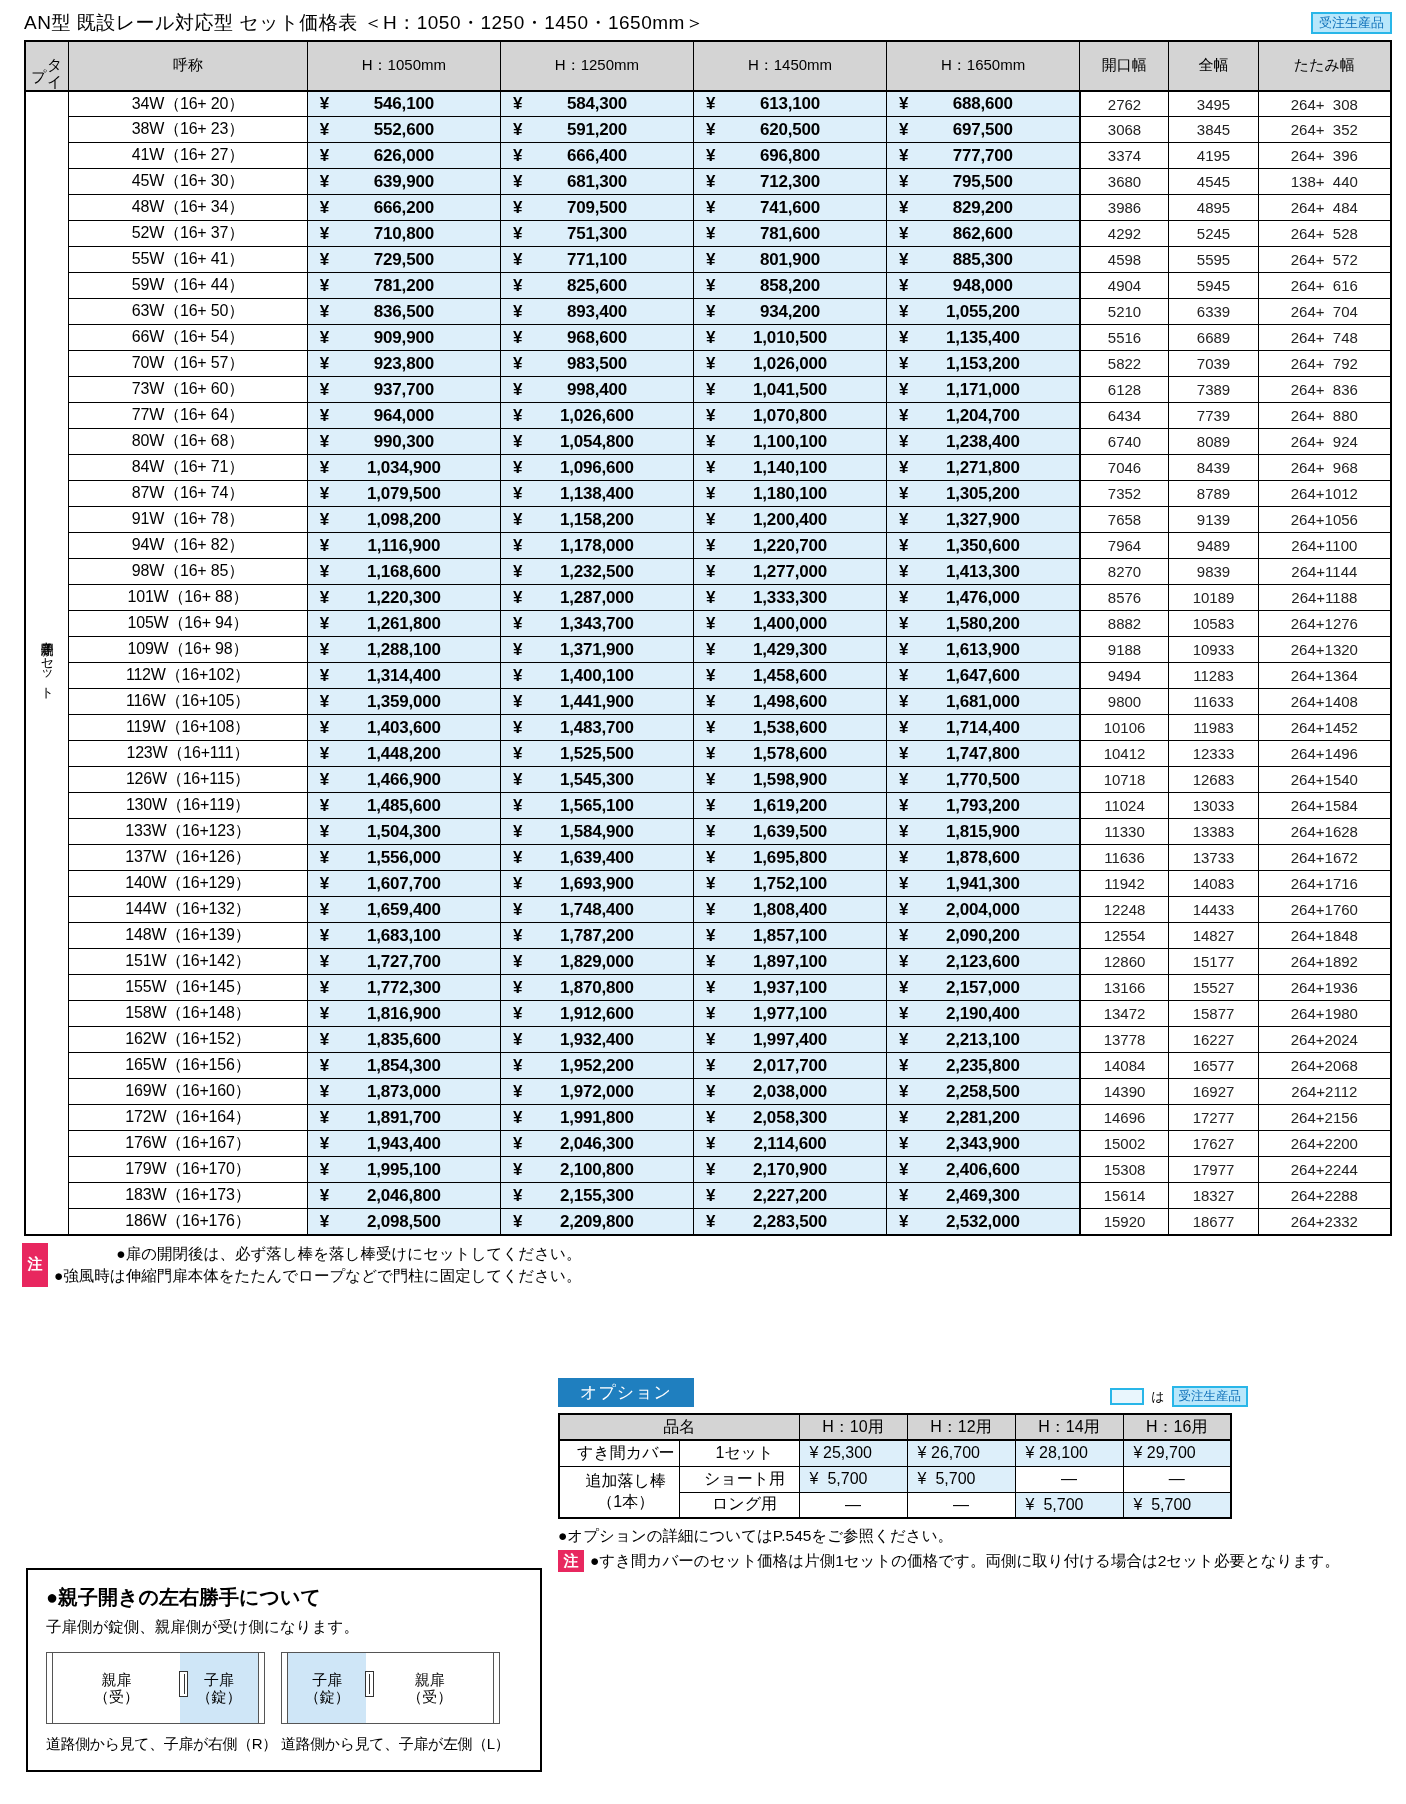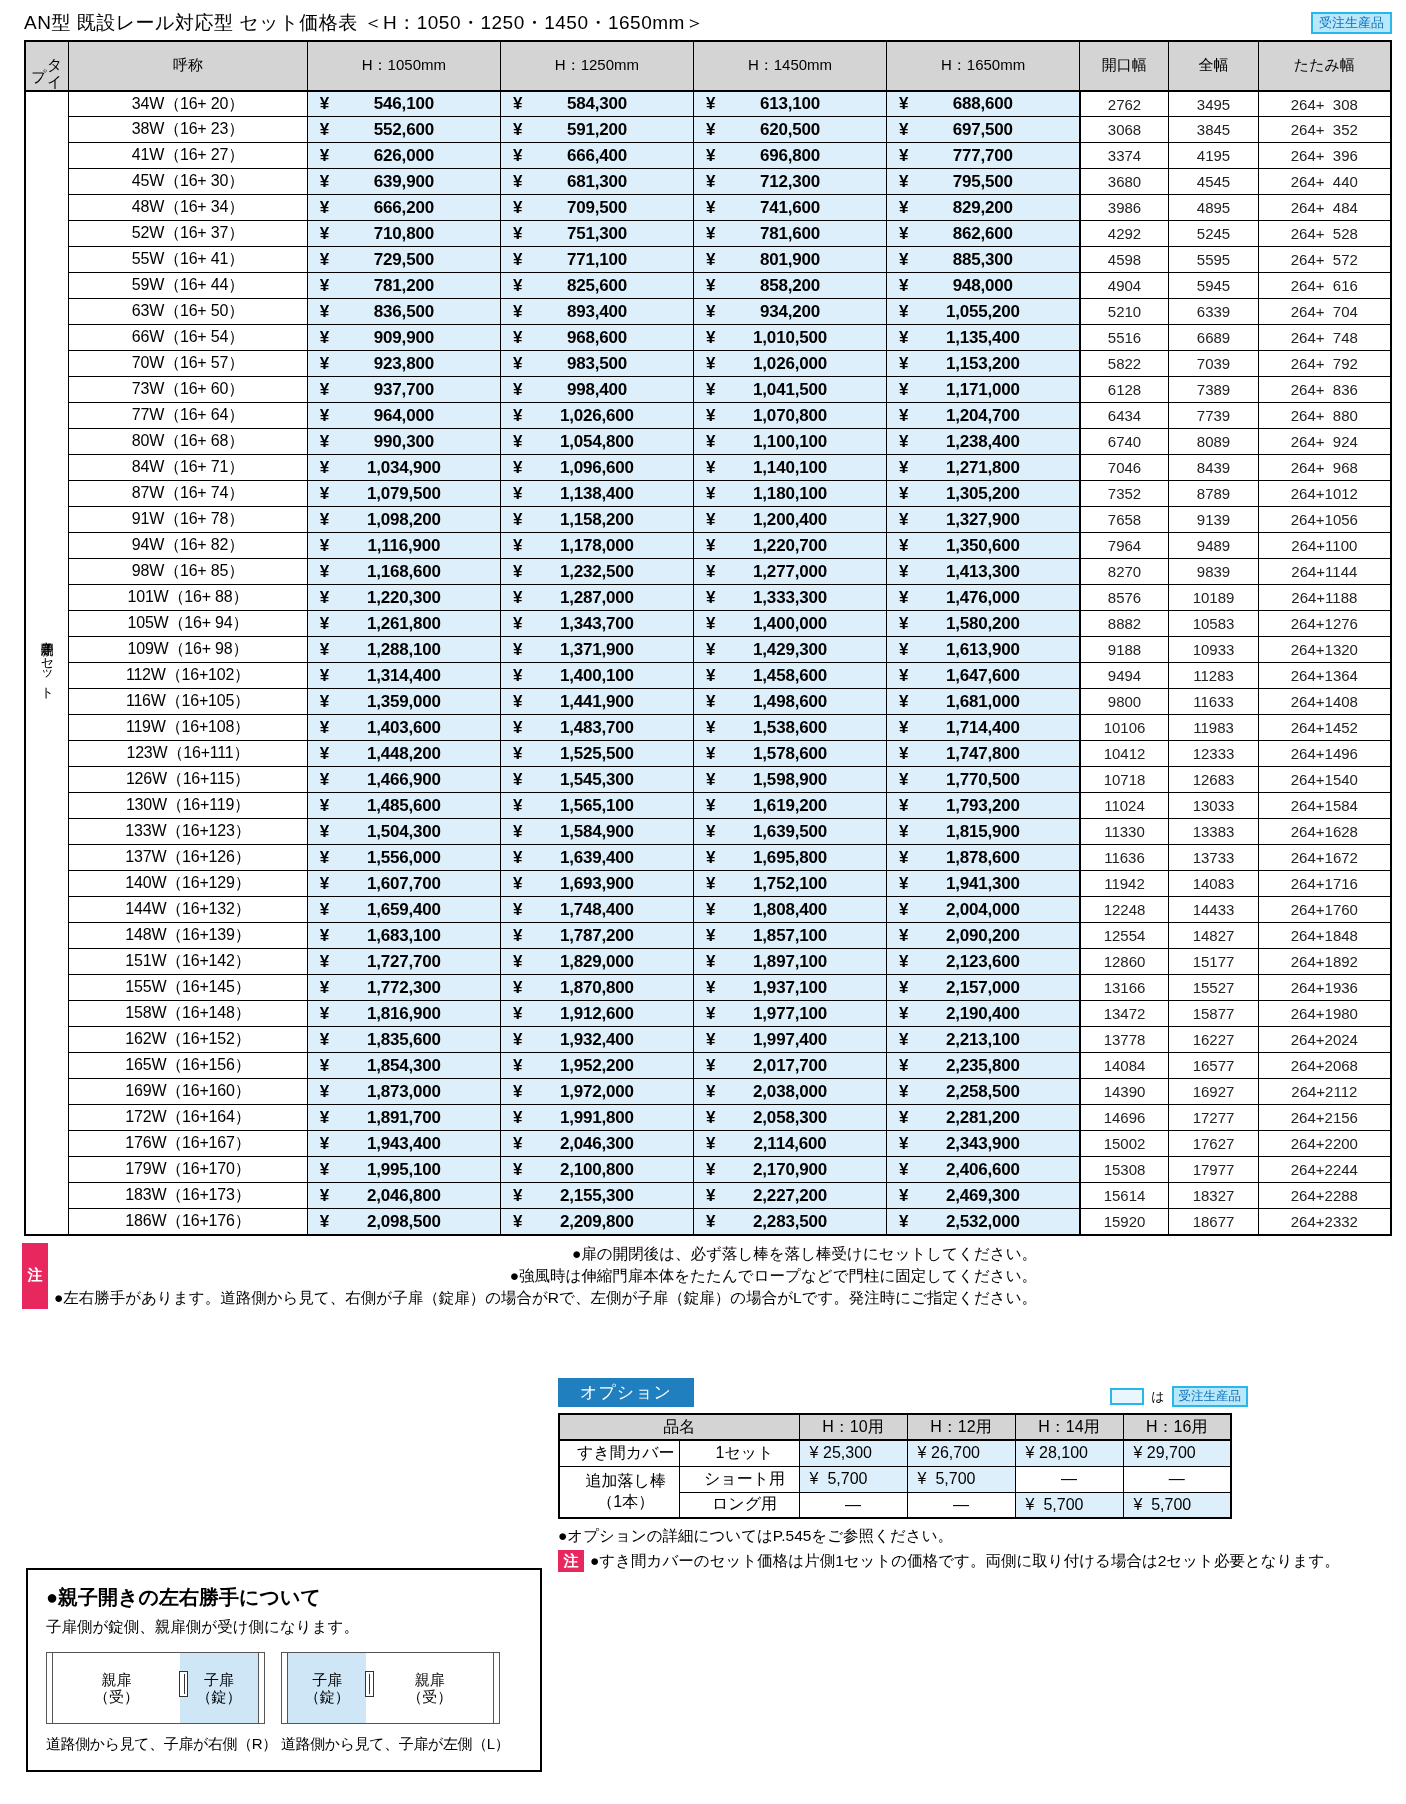--- a/index.html
+++ b/index.html
@@ -193,21 +193,21 @@
           <td class="tat">264+  396</td>
         </tr>
         <tr>
           <td class="name">45W（16+  30）</td>
           <td class="price"><span class="yen">¥</span>639,900</td>
           <td class="price"><span class="yen">¥</span>681,300</td>
           <td class="price"><span class="yen">¥</span>712,300</td>
           <td class="price last"><span class="yen">¥</span>795,500</td>
           <td class="num">3680</td>
           <td class="num">4545</td>
-          <td class="tat">264+  440</td>
+          <td class="tat">138+  440</td>
         </tr>
         <tr>
           <td class="name">48W（16+  34）</td>
           <td class="price"><span class="yen">¥</span>666,200</td>
           <td class="price"><span class="yen">¥</span>709,500</td>
           <td class="price"><span class="yen">¥</span>741,600</td>
           <td class="price last"><span class="yen">¥</span>829,200</td>
           <td class="num">3986</td>
           <td class="num">4895</td>
           <td class="tat">264+  484</td>
@@ -605,21 +605,20 @@
       </tbody>
   </table>
 </div>
 
 <div class="notes">
   <div class="notes-group">
     <div class="chu-badge">注</div>
     <div class="chu-lines" id="note-items">
         <div class="note-line">●扉の開閉後は、必ず落し棒を落し棒受けにセットしてください。</div>
         <div class="note-line">●強風時は伸縮門扉本体をたたんでロープなどで門柱に固定してください。</div>
-        <div class="note-line">●左右勝手があります。道路側から見て、右側が子扉（錠扉）の場合がRで、左側が子扉（錠扉）の場合がLです。発注時にご指定ください。</div>
       </div>
   </div>
 </div>
 
 <div class="bottom">
 
   <div class="bottom-left">
     <div class="kinds-box">
       <div class="kinds-title">●親子開きの左右勝手について</div>
       <div class="kinds-sub">子扉側が錠側、親扉側が受け側になります。</div>

